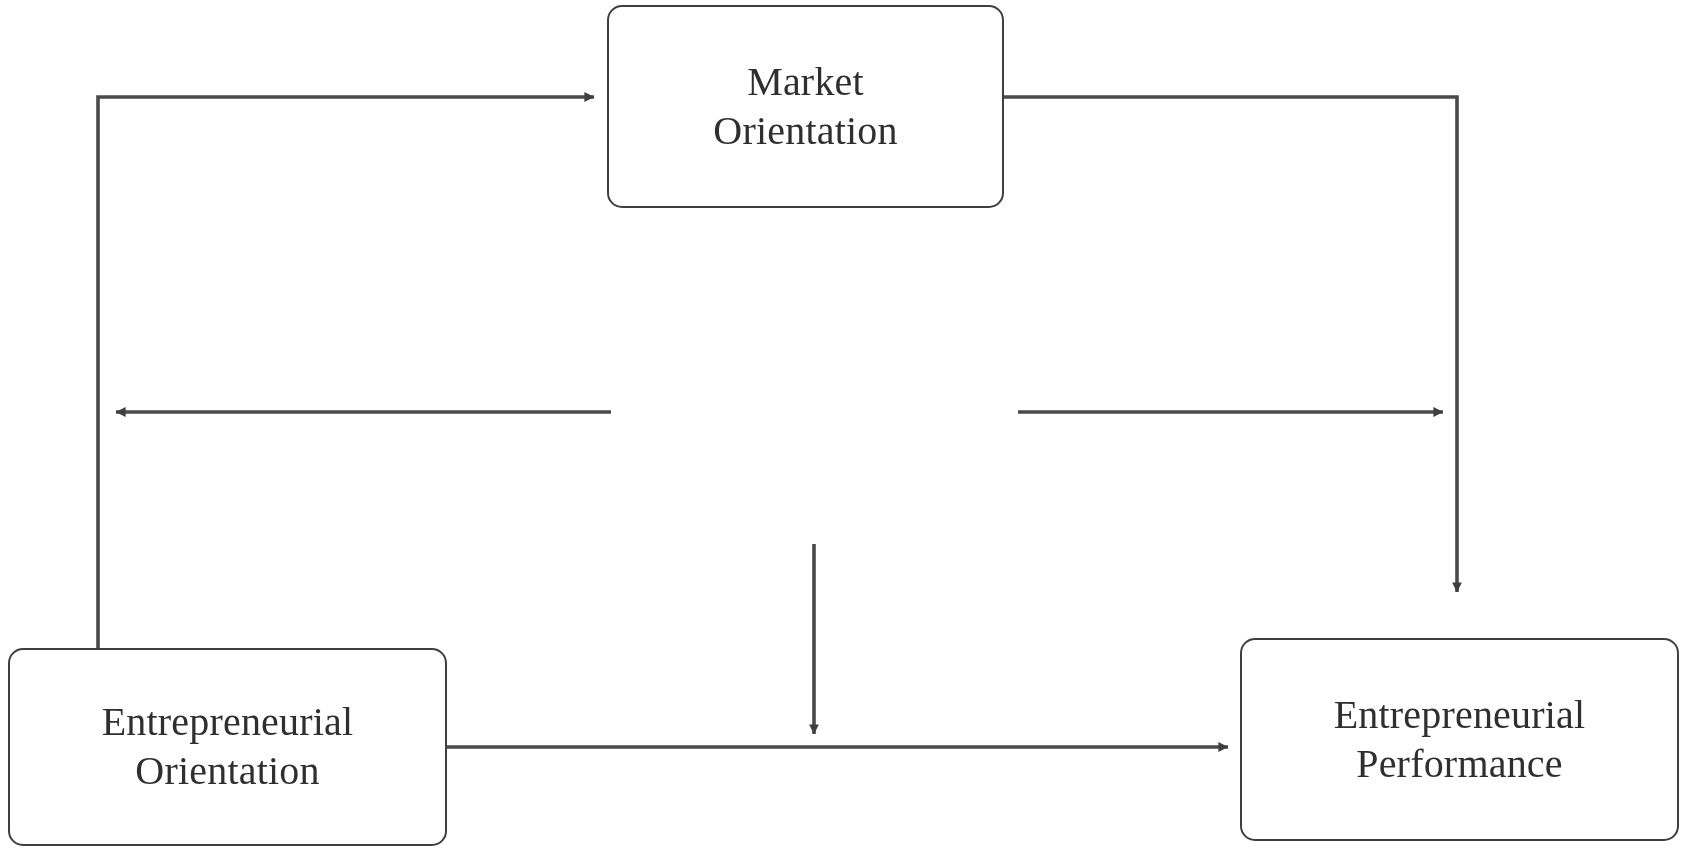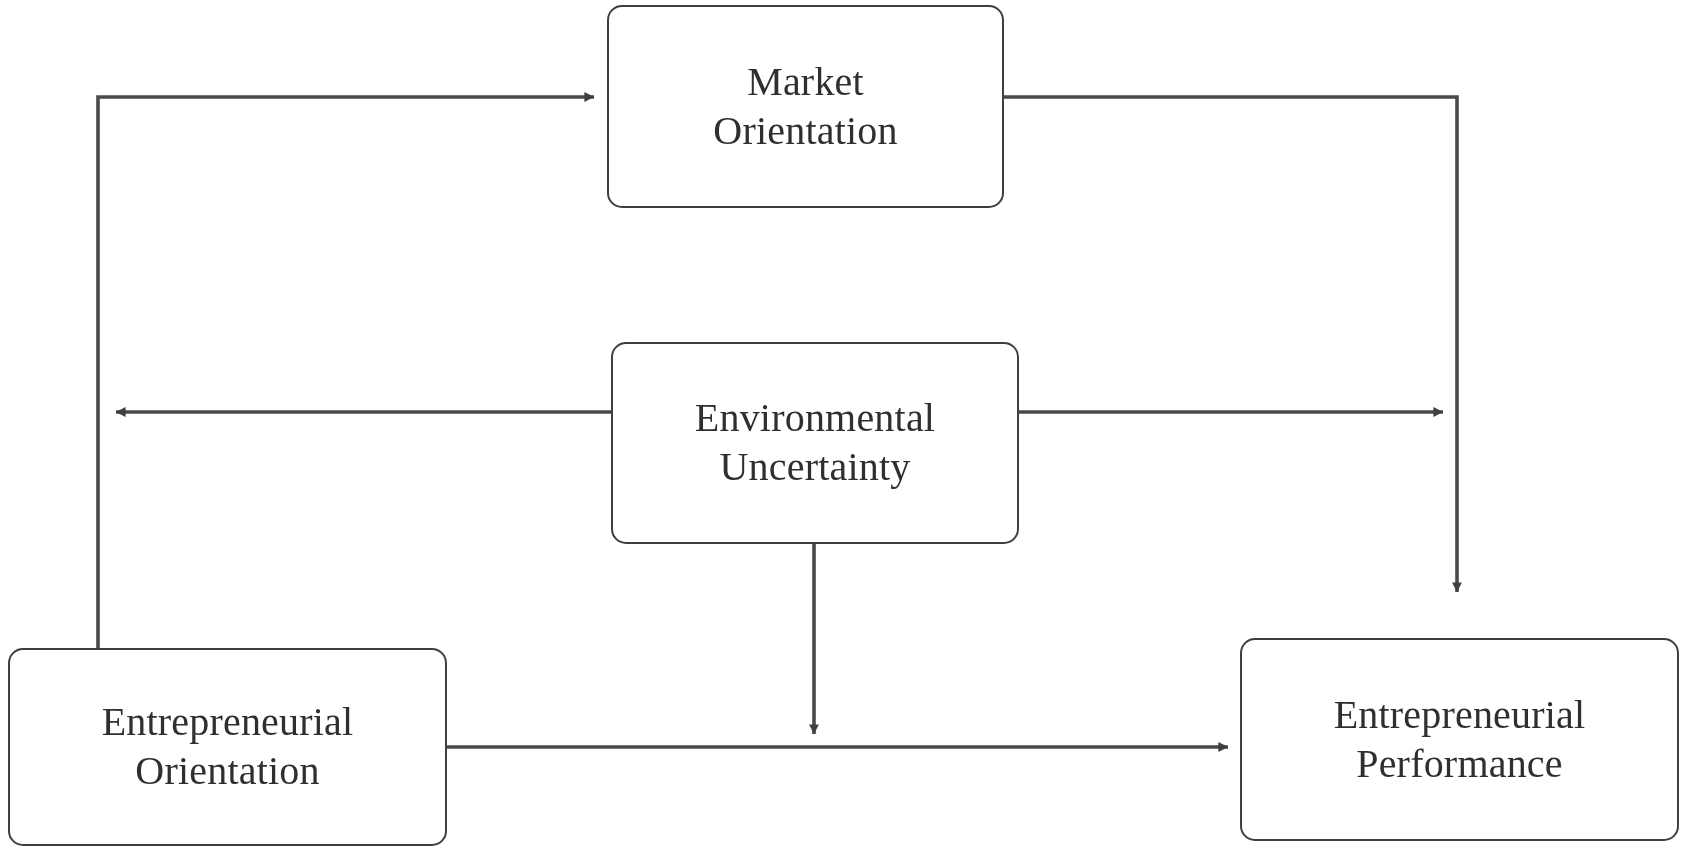--- a/index.html
+++ b/index.html
@@ -89,24 +89,20 @@
     <path d="M814,544 L814,734" fill="none" stroke="#4a4a4a" stroke-width="3.6" stroke-linecap="butt" marker-end="url(#arrow-down)"></path>
 
     <path d="M447,747 L1228,747" fill="none" stroke="#4a4a4a" stroke-width="3.6" stroke-linecap="butt" marker-end="url(#arrow-right)"></path>
   </svg>
 
   <div class="node-box" id="node-market-orientation">
     <span class="node-label">Market
 Orientation</span>
   </div>
 
-  <div class="node-box" id="node-environmental-uncertainty">
-    <span class="node-label">Environmental
-Uncertainty</span>
-  </div>
 
   <div class="node-box" id="node-entrepreneurial-orientation">
     <span class="node-label">Entrepreneurial
 Orientation</span>
   </div>
 
   <div class="node-box" id="node-entrepreneurial-performance">
     <span class="node-label">Entrepreneurial
 Performance</span>
   </div>

